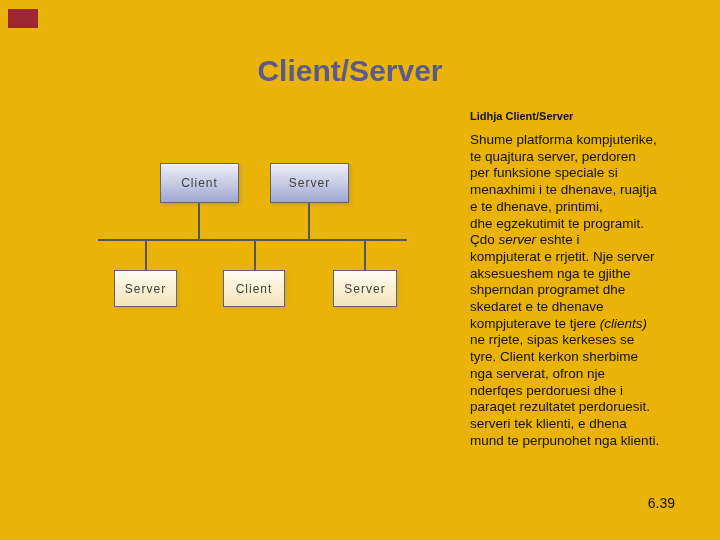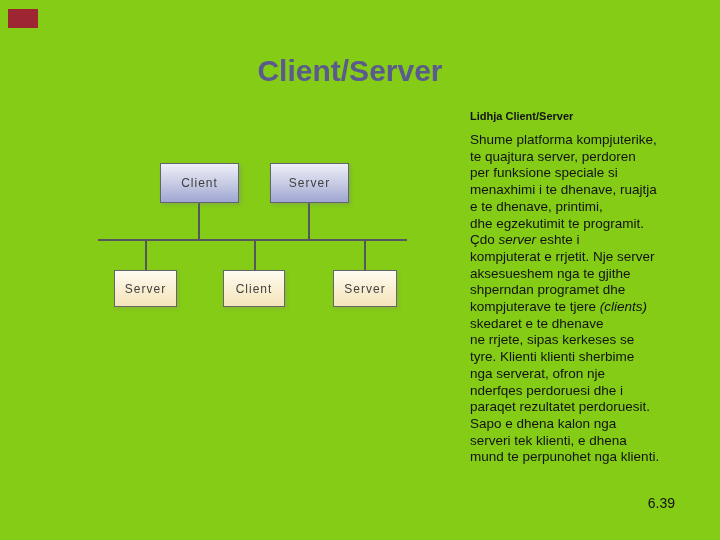--- a/index.html
+++ b/index.html
@@ -4,21 +4,21 @@
 <style>
   html, body { margin: 0; padding: 0; }
   body {
     width: 720px; height: 540px;
     background: #ffffff;
     font-family: "Liberation Sans", sans-serif;
   }
   .slide {
     position: relative;
     width: 720px; height: 540px;
-    background: #84cc16;
+    background: #eab308;
     overflow: hidden;
   }
   .accent-mark {
     position: absolute;
     left: 8px; top: 9px;
     width: 30px; height: 19px;
     background: #9E2633;
   }
   .slide-title {
     position: absolute;
@@ -123,28 +123,27 @@
         <div class="body-line">Shume platforma kompjuterike,</div>
         <div class="body-line">te quajtura server, perdoren</div>
         <div class="body-line">per funksione speciale si</div>
         <div class="body-line">menaxhimi i te dhenave, ruajtja</div>
         <div class="body-line">e te dhenave, printimi,</div>
         <div class="body-line">dhe egzekutimit te programit.</div>
         <div class="body-line">Çdo <i>server</i> eshte i</div>
         <div class="body-line">kompjuterat e rrjetit. Nje server</div>
         <div class="body-line">aksesueshem nga te gjithe</div>
         <div class="body-line">shperndan programet dhe</div>
+        <div class="body-line">skedaret e te dhenave</div>
         <div class="body-line">kompjuterave te tjere <i>(clients)</i></div>
-        <div class="body-line">skedaret e te dhenave</div>
         <div class="body-line">ne rrjete, sipas kerkeses se</div>
-        <div class="body-line">tyre. Klienti klienti sherbime</div>
+        <div class="body-line">tyre. Client kerkon sherbime</div>
         <div class="body-line">nga serverat, ofron nje</div>
         <div class="body-line">nderfqes perdoruesi dhe i</div>
         <div class="body-line">paraqet rezultatet perdoruesit.</div>
-        <div class="body-line">Sapo e dhena kalon nga</div>
         <div class="body-line">serveri tek klienti, e dhena</div>
         <div class="body-line">mund te perpunohet nga klienti.</div>
       </div>
   </div>
 
   <div class="page-number">6.39</div>
 
 </div>
 
 </body></html>

